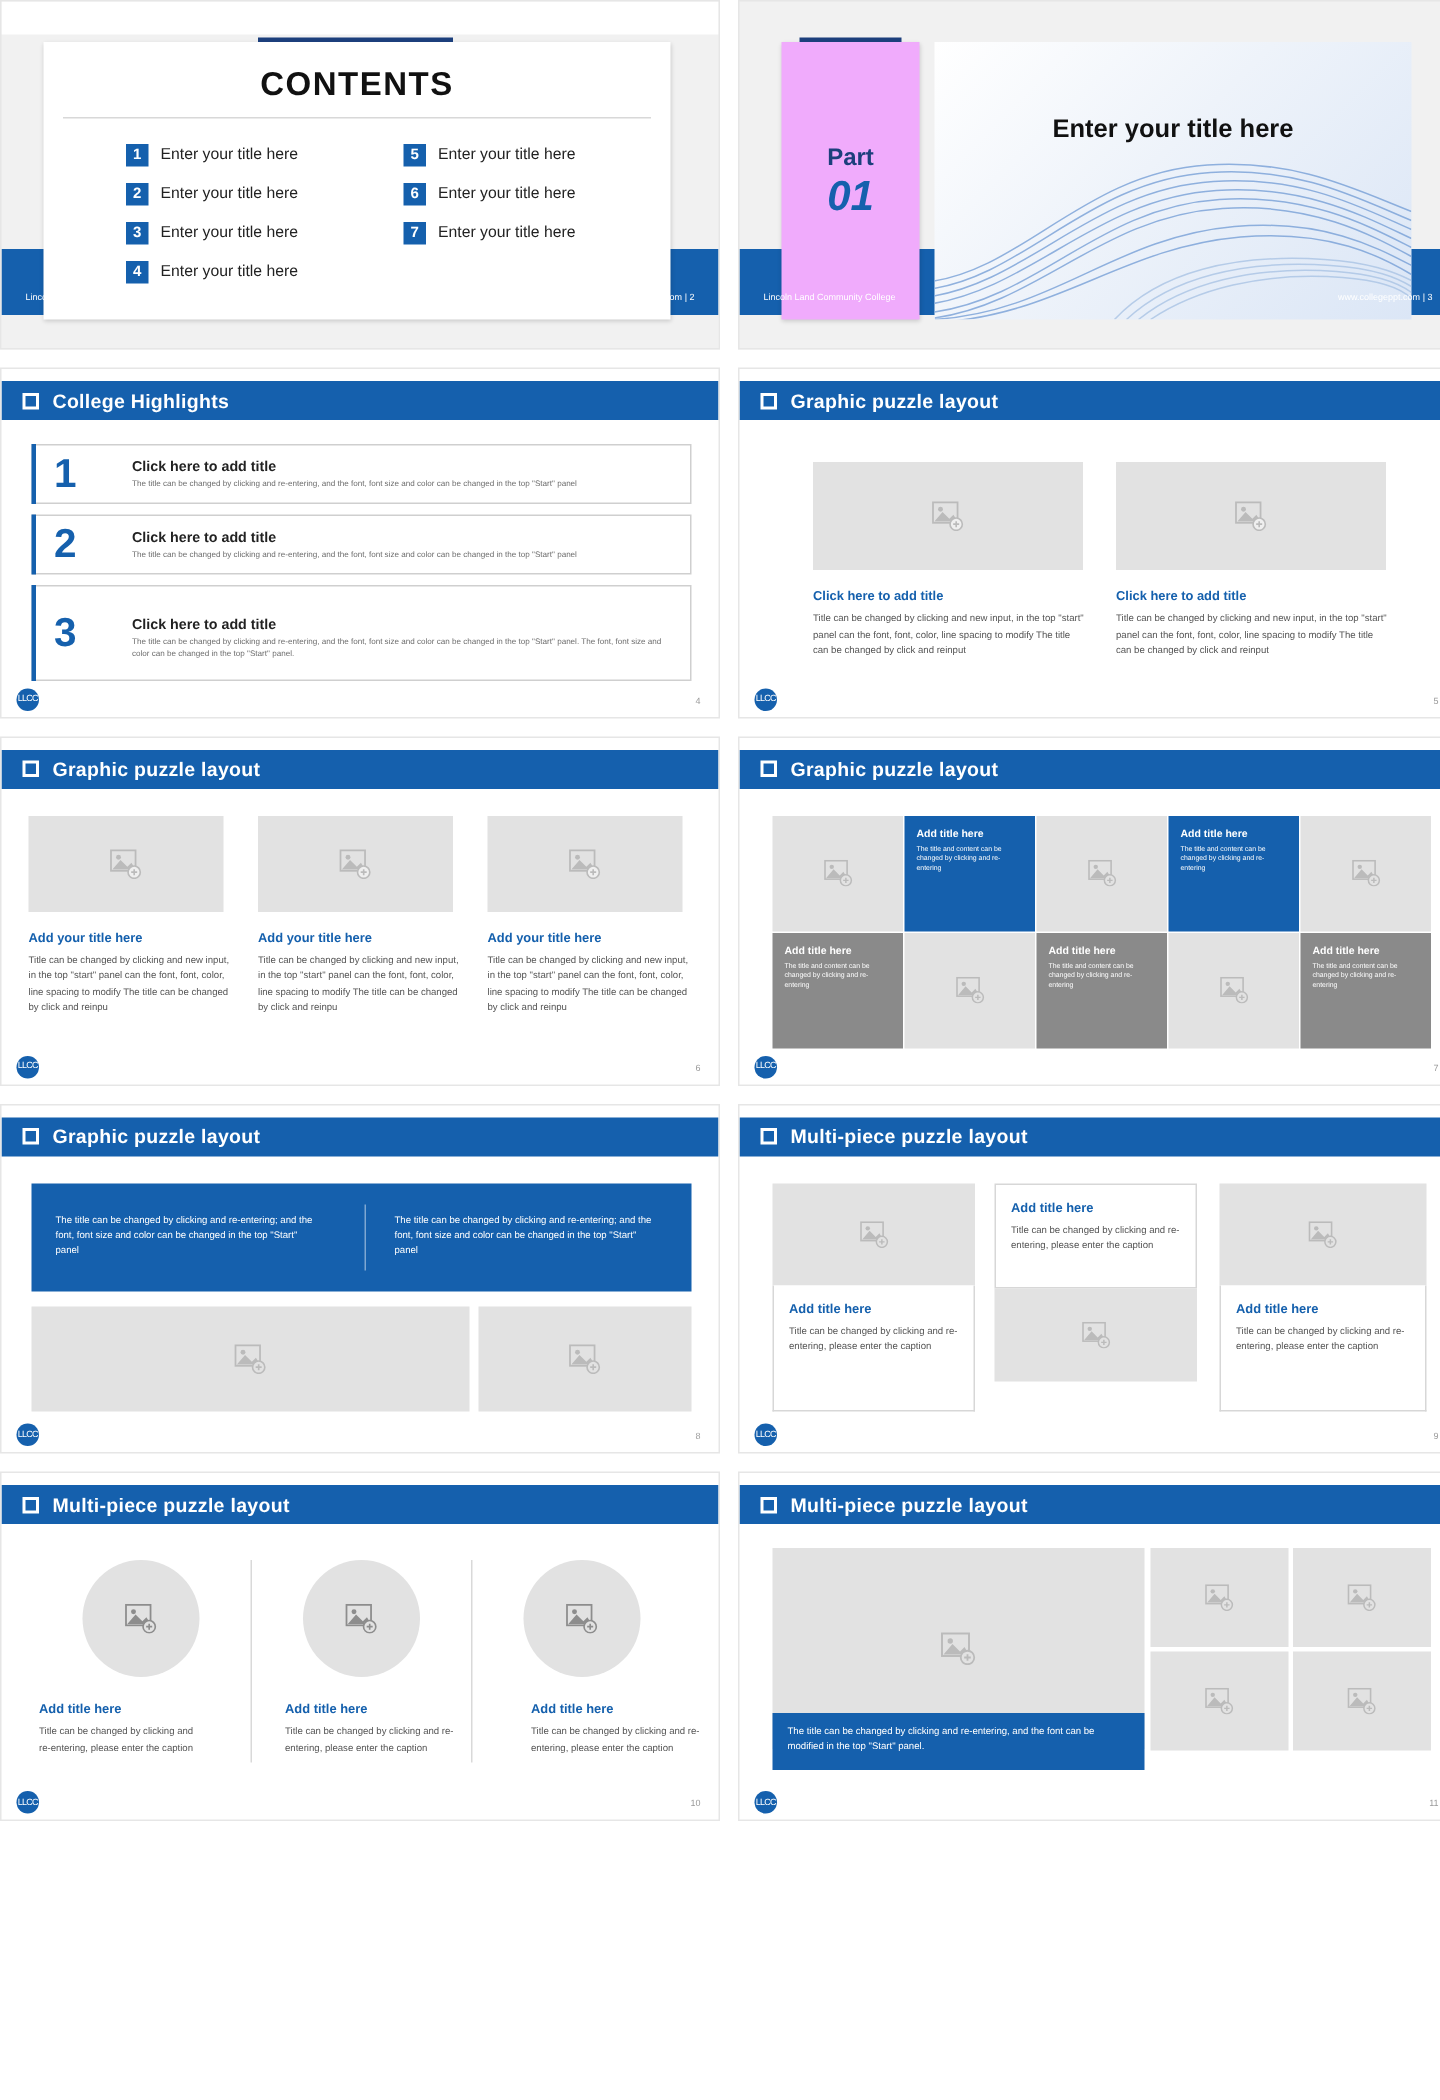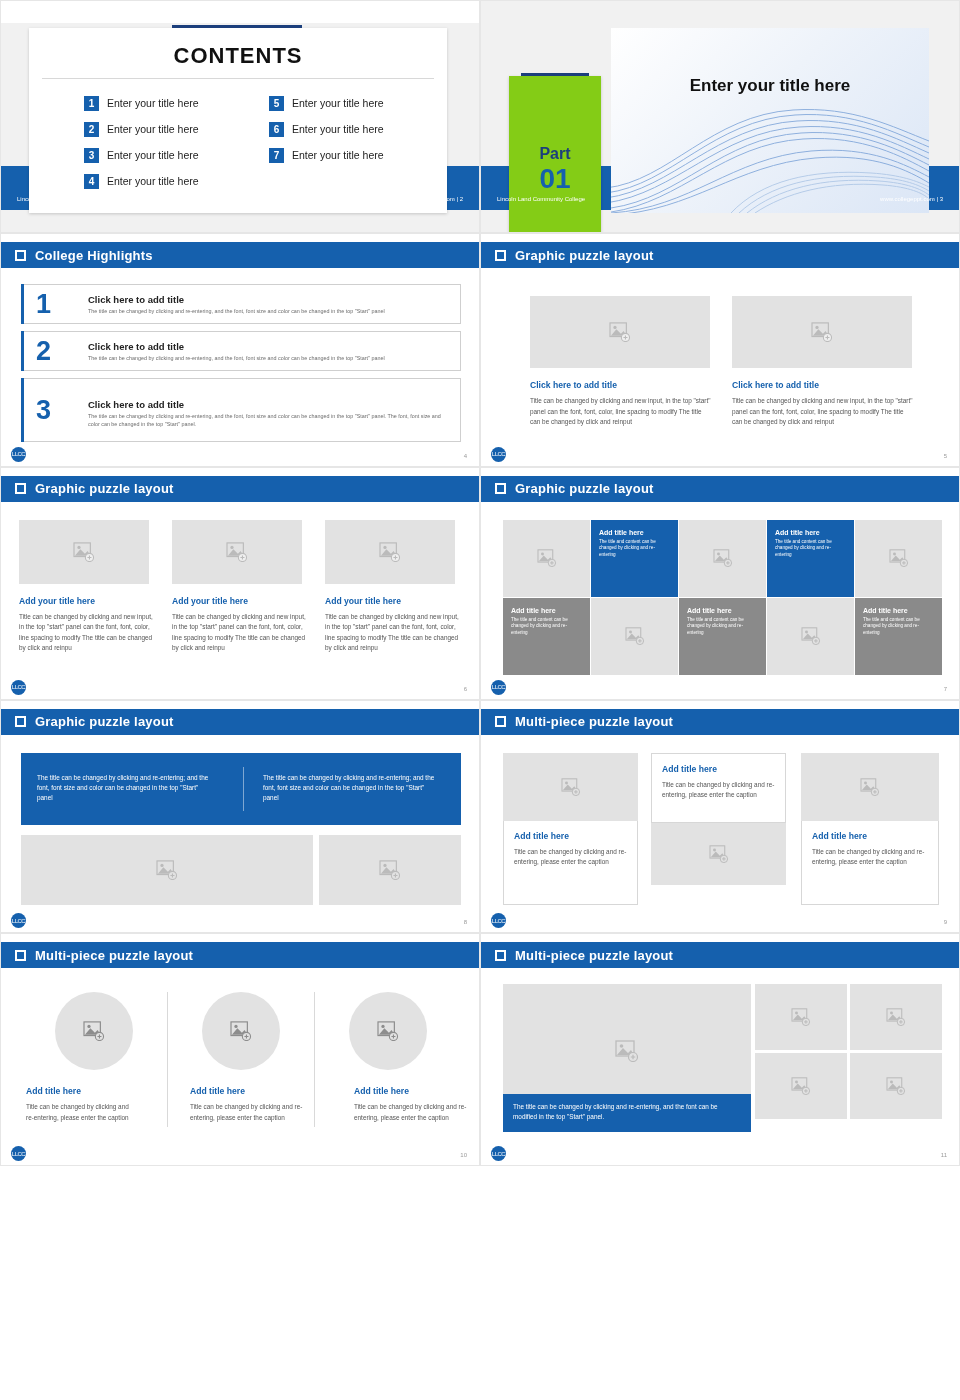--- a/index.html
+++ b/index.html
@@ -1,17 +1,17 @@
 <!DOCTYPE html>
 <html><head>
 <meta charset="utf-8">
 <style>
   html,body{margin:0;padding:0;background:#ffffff;}
   body{width:960px;height:1400px;font-family:"Liberation Sans",sans-serif;color:#222;}
-  .sheet{width:812px;height:1400px;position:relative;display:grid;grid-template-columns:480px 480px;grid-template-rows:repeat(6,233.3px);}
+  .sheet{width:812px;height:1400px;position:relative;display:grid;grid-template-columns:480px 480px;grid-template-rows:repeat(6,233.3px);gap:12px;}
   .slide{position:relative;overflow:hidden;background:#ffffff;border:1px solid #e6e6e6;box-sizing:border-box;}
   
   .hdr{position:absolute;left:0;top:8px;width:100%;height:26px;background:#1560ad;display:flex;align-items:center;}
   .hdr .sq{width:11px;height:11px;border:2px solid #ffffff;margin-left:14px;box-sizing:border-box;}
   .hdr .t{color:#fff;font-size:13px;font-weight:bold;margin-left:9px;letter-spacing:.2px;}
   .pagenum{position:absolute;right:12px;bottom:7px;font-size:6px;color:#9a9a9a;}
   .logo{position:absolute;left:10px;bottom:4px;width:15px;height:15px;border-radius:50%;background:#1560ad;color:#fff;font-size:6px;display:flex;align-items:center;justify-content:center;letter-spacing:-.5px;}
   
   .s2{background:#f1f1f1;}
   .s2 .topstrip{position:absolute;left:0;top:0;width:100%;height:22px;background:#fff;}
@@ -23,24 +23,24 @@
   .s2 .rule{width:392px;height:1px;background:#d8d8d8;margin:9px auto 0;}
   .s2 .items{margin-top:11px;display:grid;grid-template-columns:169px 169px;gap:0 16px;padding-left:55px;}
   .s2 .it{display:flex;align-items:center;height:26px;}
   .s2 .num{width:15px;height:15px;background:#1560ad;color:#fff;font-size:10px;display:flex;align-items:center;justify-content:center;font-weight:bold;}
   .s2 .lbl{font-size:10.5px;margin-left:8px;color:#222;}
   .s2 .footL{position:absolute;left:16px;bottom:30px;color:#fff;font-size:6px;}
   .s2 .footR{position:absolute;right:16px;bottom:30px;color:#fff;font-size:6px;}
   
   .s3{background:#f1f1f1;}
   .s3 .bluebar{position:absolute;left:0;bottom:22px;width:100%;height:44px;background:#1560ad;}
-  .s3 .leftcard{position:absolute;left:28px;top:27px;width:92px;height:185px;background:#84cc16;box-shadow:0 1px 3px rgba(0,0,0,.18);display:flex;flex-direction:column;align-items:center;justify-content:center;margin-top:48px;}
+  .s3 .leftcard{position:absolute;left:28px;top:27px;width:92px;height:185px;background:#f0abfc;box-shadow:0 1px 3px rgba(0,0,0,.18);display:flex;flex-direction:column;align-items:center;justify-content:center;}
   .s3 .leftcard:before{content:"";position:absolute;left:12px;top:-3px;width:68px;height:3px;background:#1c3f7c;}
   .s3 .part{font-size:16px;font-weight:bold;color:#1c3f7c;}
-  .s3 .pnum{font-size:28px;font-weight:bold;color:#1560ad;line-height:1;margin-top:2px;}
+  .s3 .pnum{font-size:28px;font-weight:bold;color:#1560ad;line-height:1;margin-top:2px;font-style:italic;}
   .s3 .rightcard{position:absolute;left:130px;top:27px;width:318px;height:185px;background:linear-gradient(135deg,#ffffff 0%,#eef3fa 45%,#dbe6f6 100%);overflow:hidden;}
   .s3 .rtitle{position:absolute;left:0;right:0;top:48px;text-align:center;font-size:17px;font-weight:bold;color:#111;}
   .s3 svg{position:absolute;left:0;bottom:0;}
   .s3 .footL{position:absolute;left:16px;bottom:30px;color:#fff;font-size:6px;}
   .s3 .footR{position:absolute;right:16px;bottom:30px;color:#fff;font-size:6px;}
   
   .hl{position:absolute;left:20px;width:440px;border:1px solid #cfcfcf;box-sizing:border-box;background:#fff;}
   .hl:before{content:"";position:absolute;left:-1px;top:-1px;bottom:-1px;width:3px;background:#1560ad;}
   .hl .bign{position:absolute;left:14px;top:50%;transform:translateY(-50%);font-size:27px;font-weight:bold;color:#1560ad;}
   .hl .ht{position:absolute;left:66px;top:9px;font-size:9.5px;font-weight:bold;color:#222;}

